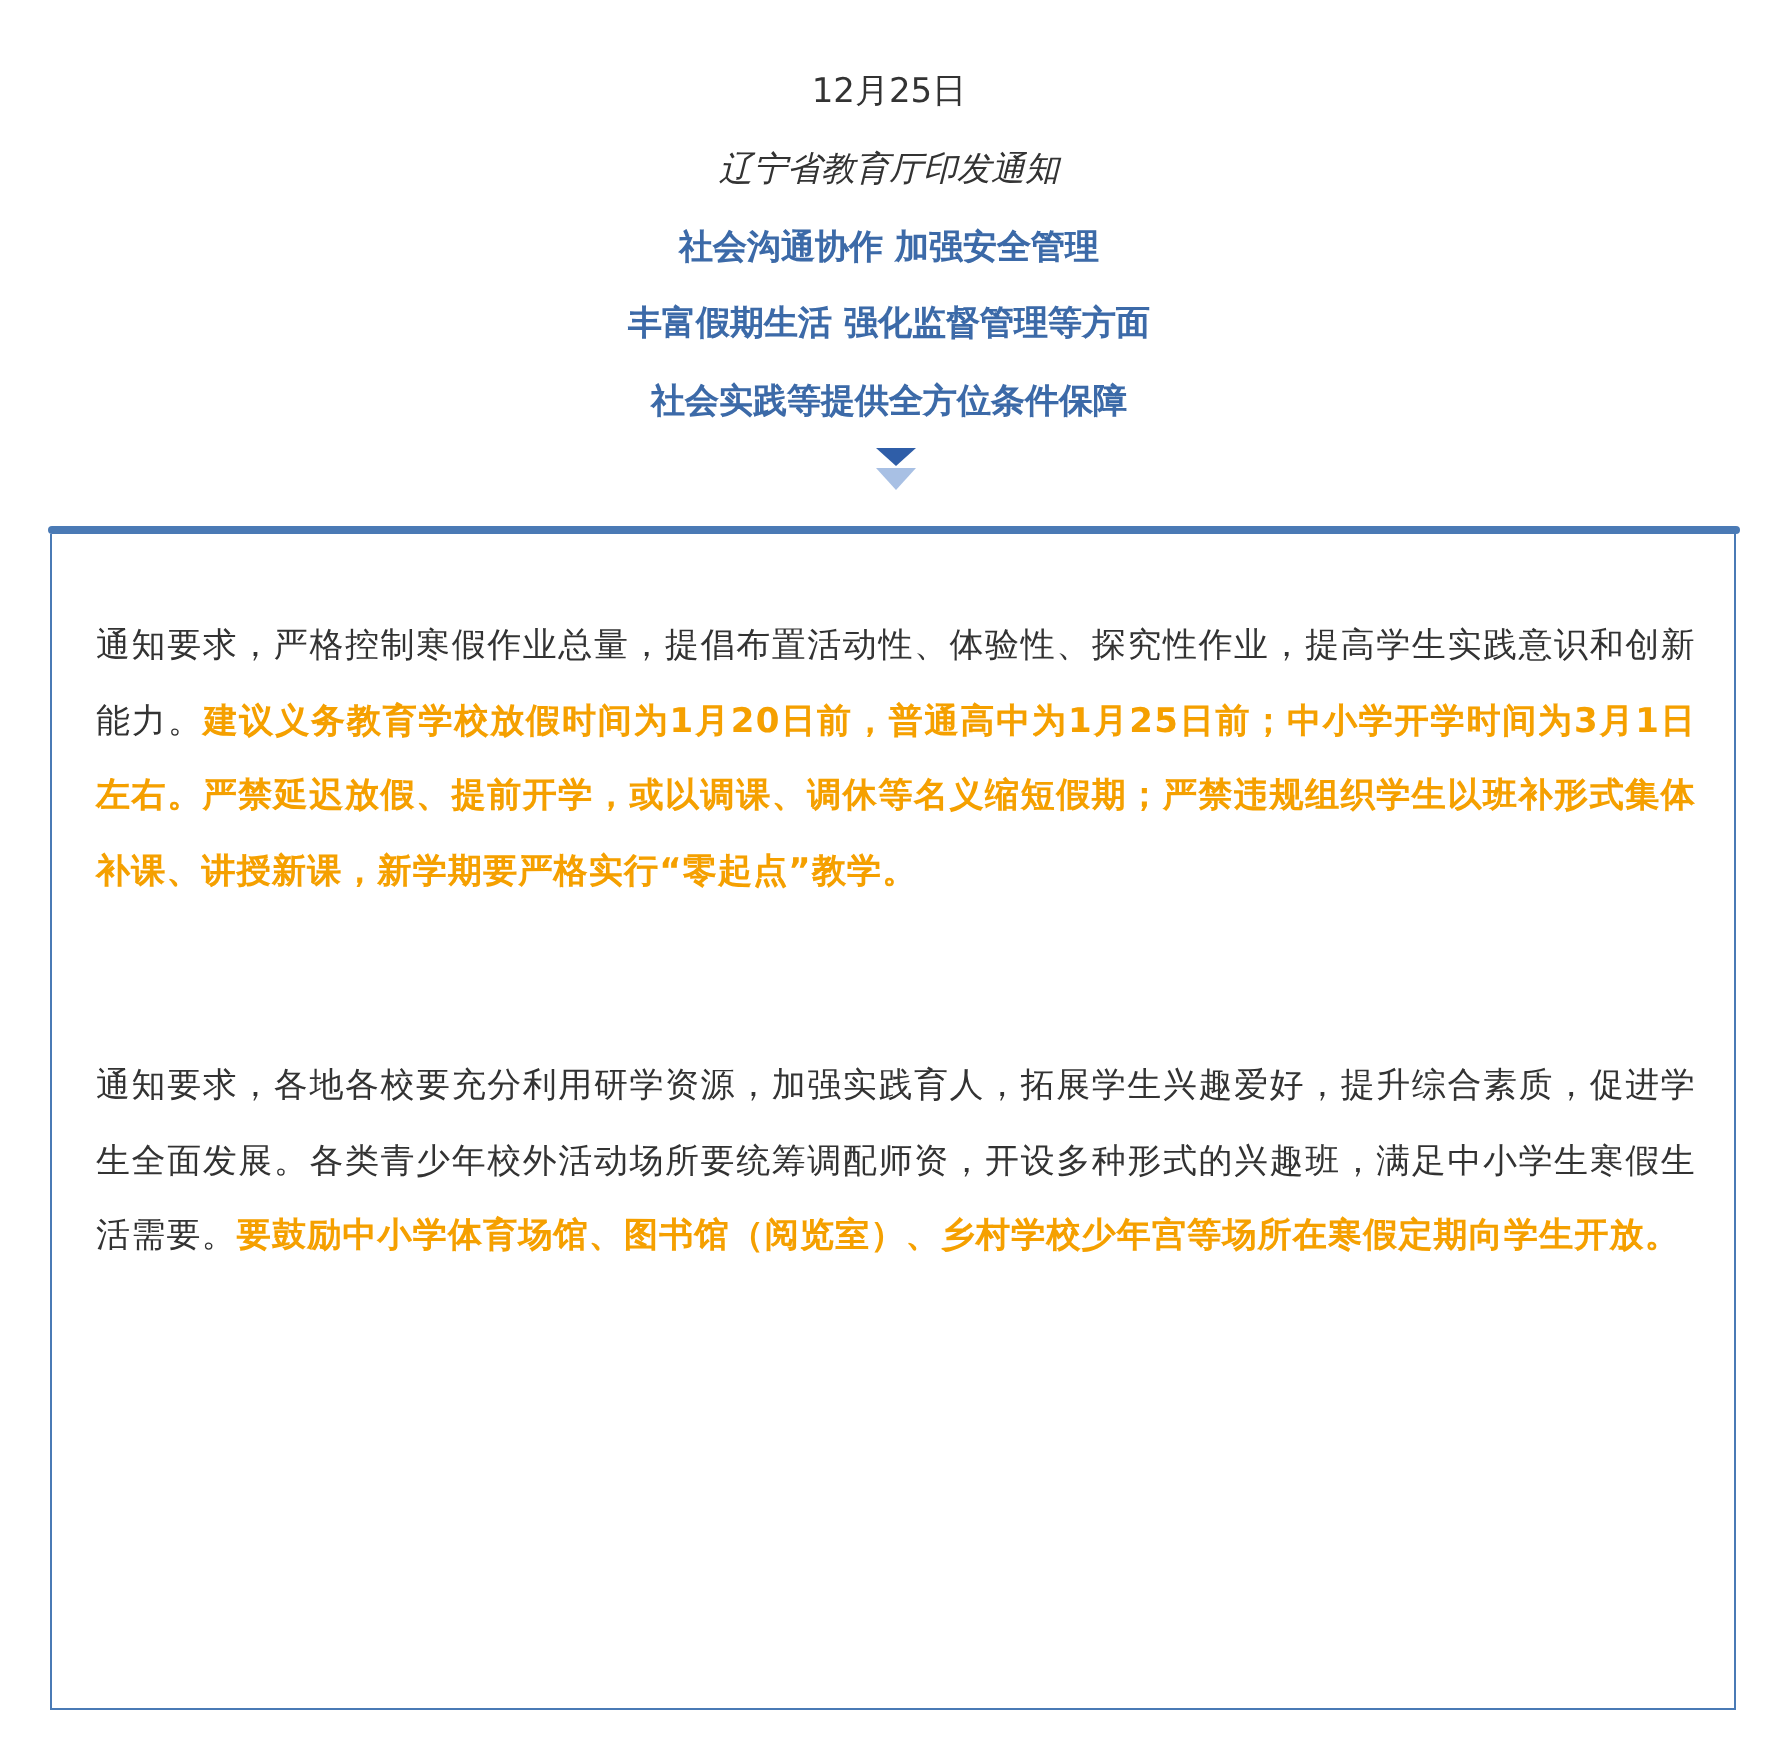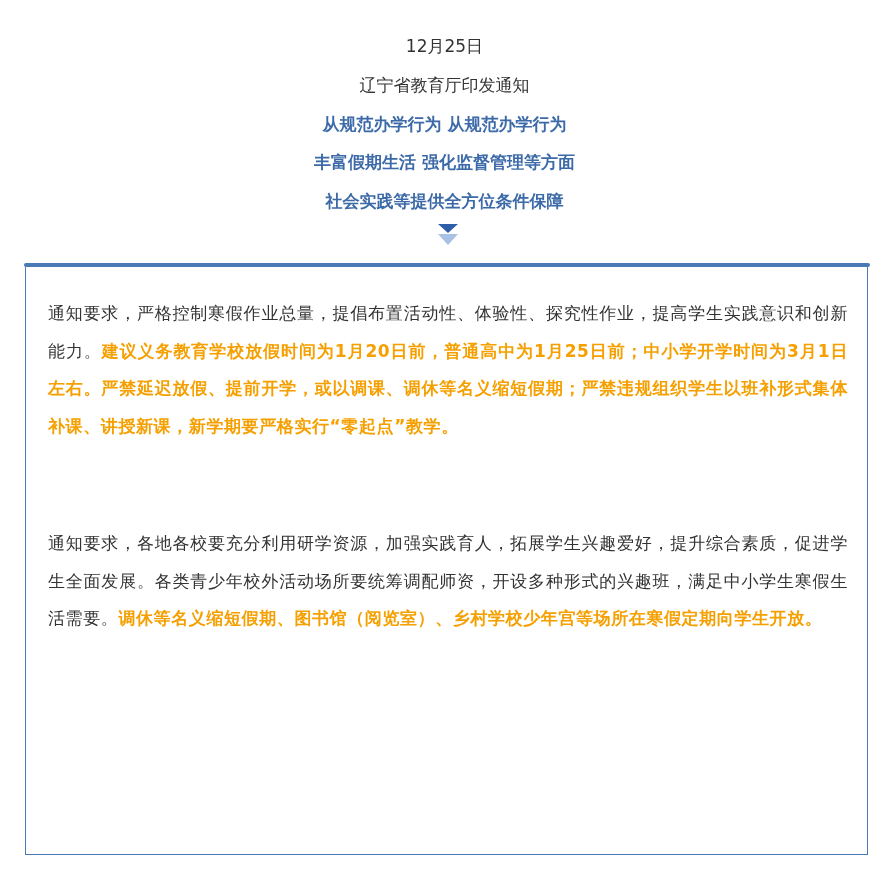--- a/index.html
+++ b/index.html
@@ -14,28 +14,28 @@
     .box { position: absolute; left: 25px; top: 267px; width: 843px; height: 588px;
            border: 1px solid #4a7ab5; border-top: none; box-sizing: border-box; }
     .para { position: absolute; left: 22px; width: 800px; font-size: 17px; line-height: 37.5px; color: #333333; letter-spacing: 0.6px; text-align: justify; }
     .hl { color: #f5a000; font-weight: bold; }
   </style>
 </head>
 <body>
 
 <div class="header">
   <div class="hline h-plain" style="top:34px;">12月25日</div>
-  <div class="hline h-plain" style="top:73px;">辽宁省教育厅印发通知</div>
-  <div class="hline h-bold" style="top:112px;">从规范办学行为 从规范办学行为</div>
+  <div class="hline h-plain" style="top:73px;font-style:italic;">辽宁省教育厅印发通知</div>
+  <div class="hline h-bold" style="top:112px;">社会沟通协作 加强安全管理</div>
   <div class="hline h-bold" style="top:150px;">丰富假期生活 强化监督管理等方面</div>
   <div class="hline h-bold" style="top:189px;">社会实践等提供全方位条件保障</div>
   <svg class="arrow" viewBox="0 0 22 24">
     <polygon points="1,1 21,1 11,10" fill="#2f5ea8"></polygon>
     <polygon points="1,11 21,11 11,22" fill="#a8c0e4"></polygon>
   </svg>
 </div>
 
 <div class="rule"></div>
 
 <div class="box">
-  <div class="para" style="top:28px;"><span>通知要求，严格控制寒假作业总量，提倡布置活动性、体验性、探究性作业，提高学生实践意识和创新能力。</span><span class="hl">建议义务教育学校放假时间为1月20日前，普通高中为1月25日前；中小学开学时间为3月1日左右。严禁延迟放假、提前开学，或以调课、调休等名义缩短假期；严禁违规组织学生以班补形式集体补课、讲授新课，新学期要严格实行“零起点”教学。</span></div>
-  <div class="para" style="top:258px;"><span>通知要求，各地各校要充分利用研学资源，加强实践育人，拓展学生兴趣爱好，提升综合素质，促进学生全面发展。各类青少年校外活动场所要统筹调配师资，开设多种形式的兴趣班，满足中小学生寒假生活需要。</span><span class="hl">调休等名义缩短假期、图书馆（阅览室）、乡村学校少年宫等场所在寒假定期向学生开放。</span></div>
+  <div class="para" style="top:38px;"><span>通知要求，严格控制寒假作业总量，提倡布置活动性、体验性、探究性作业，提高学生实践意识和创新能力。</span><span class="hl">建议义务教育学校放假时间为1月20日前，普通高中为1月25日前；中小学开学时间为3月1日左右。严禁延迟放假、提前开学，或以调课、调休等名义缩短假期；严禁违规组织学生以班补形式集体补课、讲授新课，新学期要严格实行“零起点”教学。</span></div>
+  <div class="para" style="top:258px;"><span>通知要求，各地各校要充分利用研学资源，加强实践育人，拓展学生兴趣爱好，提升综合素质，促进学生全面发展。各类青少年校外活动场所要统筹调配师资，开设多种形式的兴趣班，满足中小学生寒假生活需要。</span><span class="hl">要鼓励中小学体育场馆、图书馆（阅览室）、乡村学校少年宫等场所在寒假定期向学生开放。</span></div>
 </div>
 
 </body></html>

